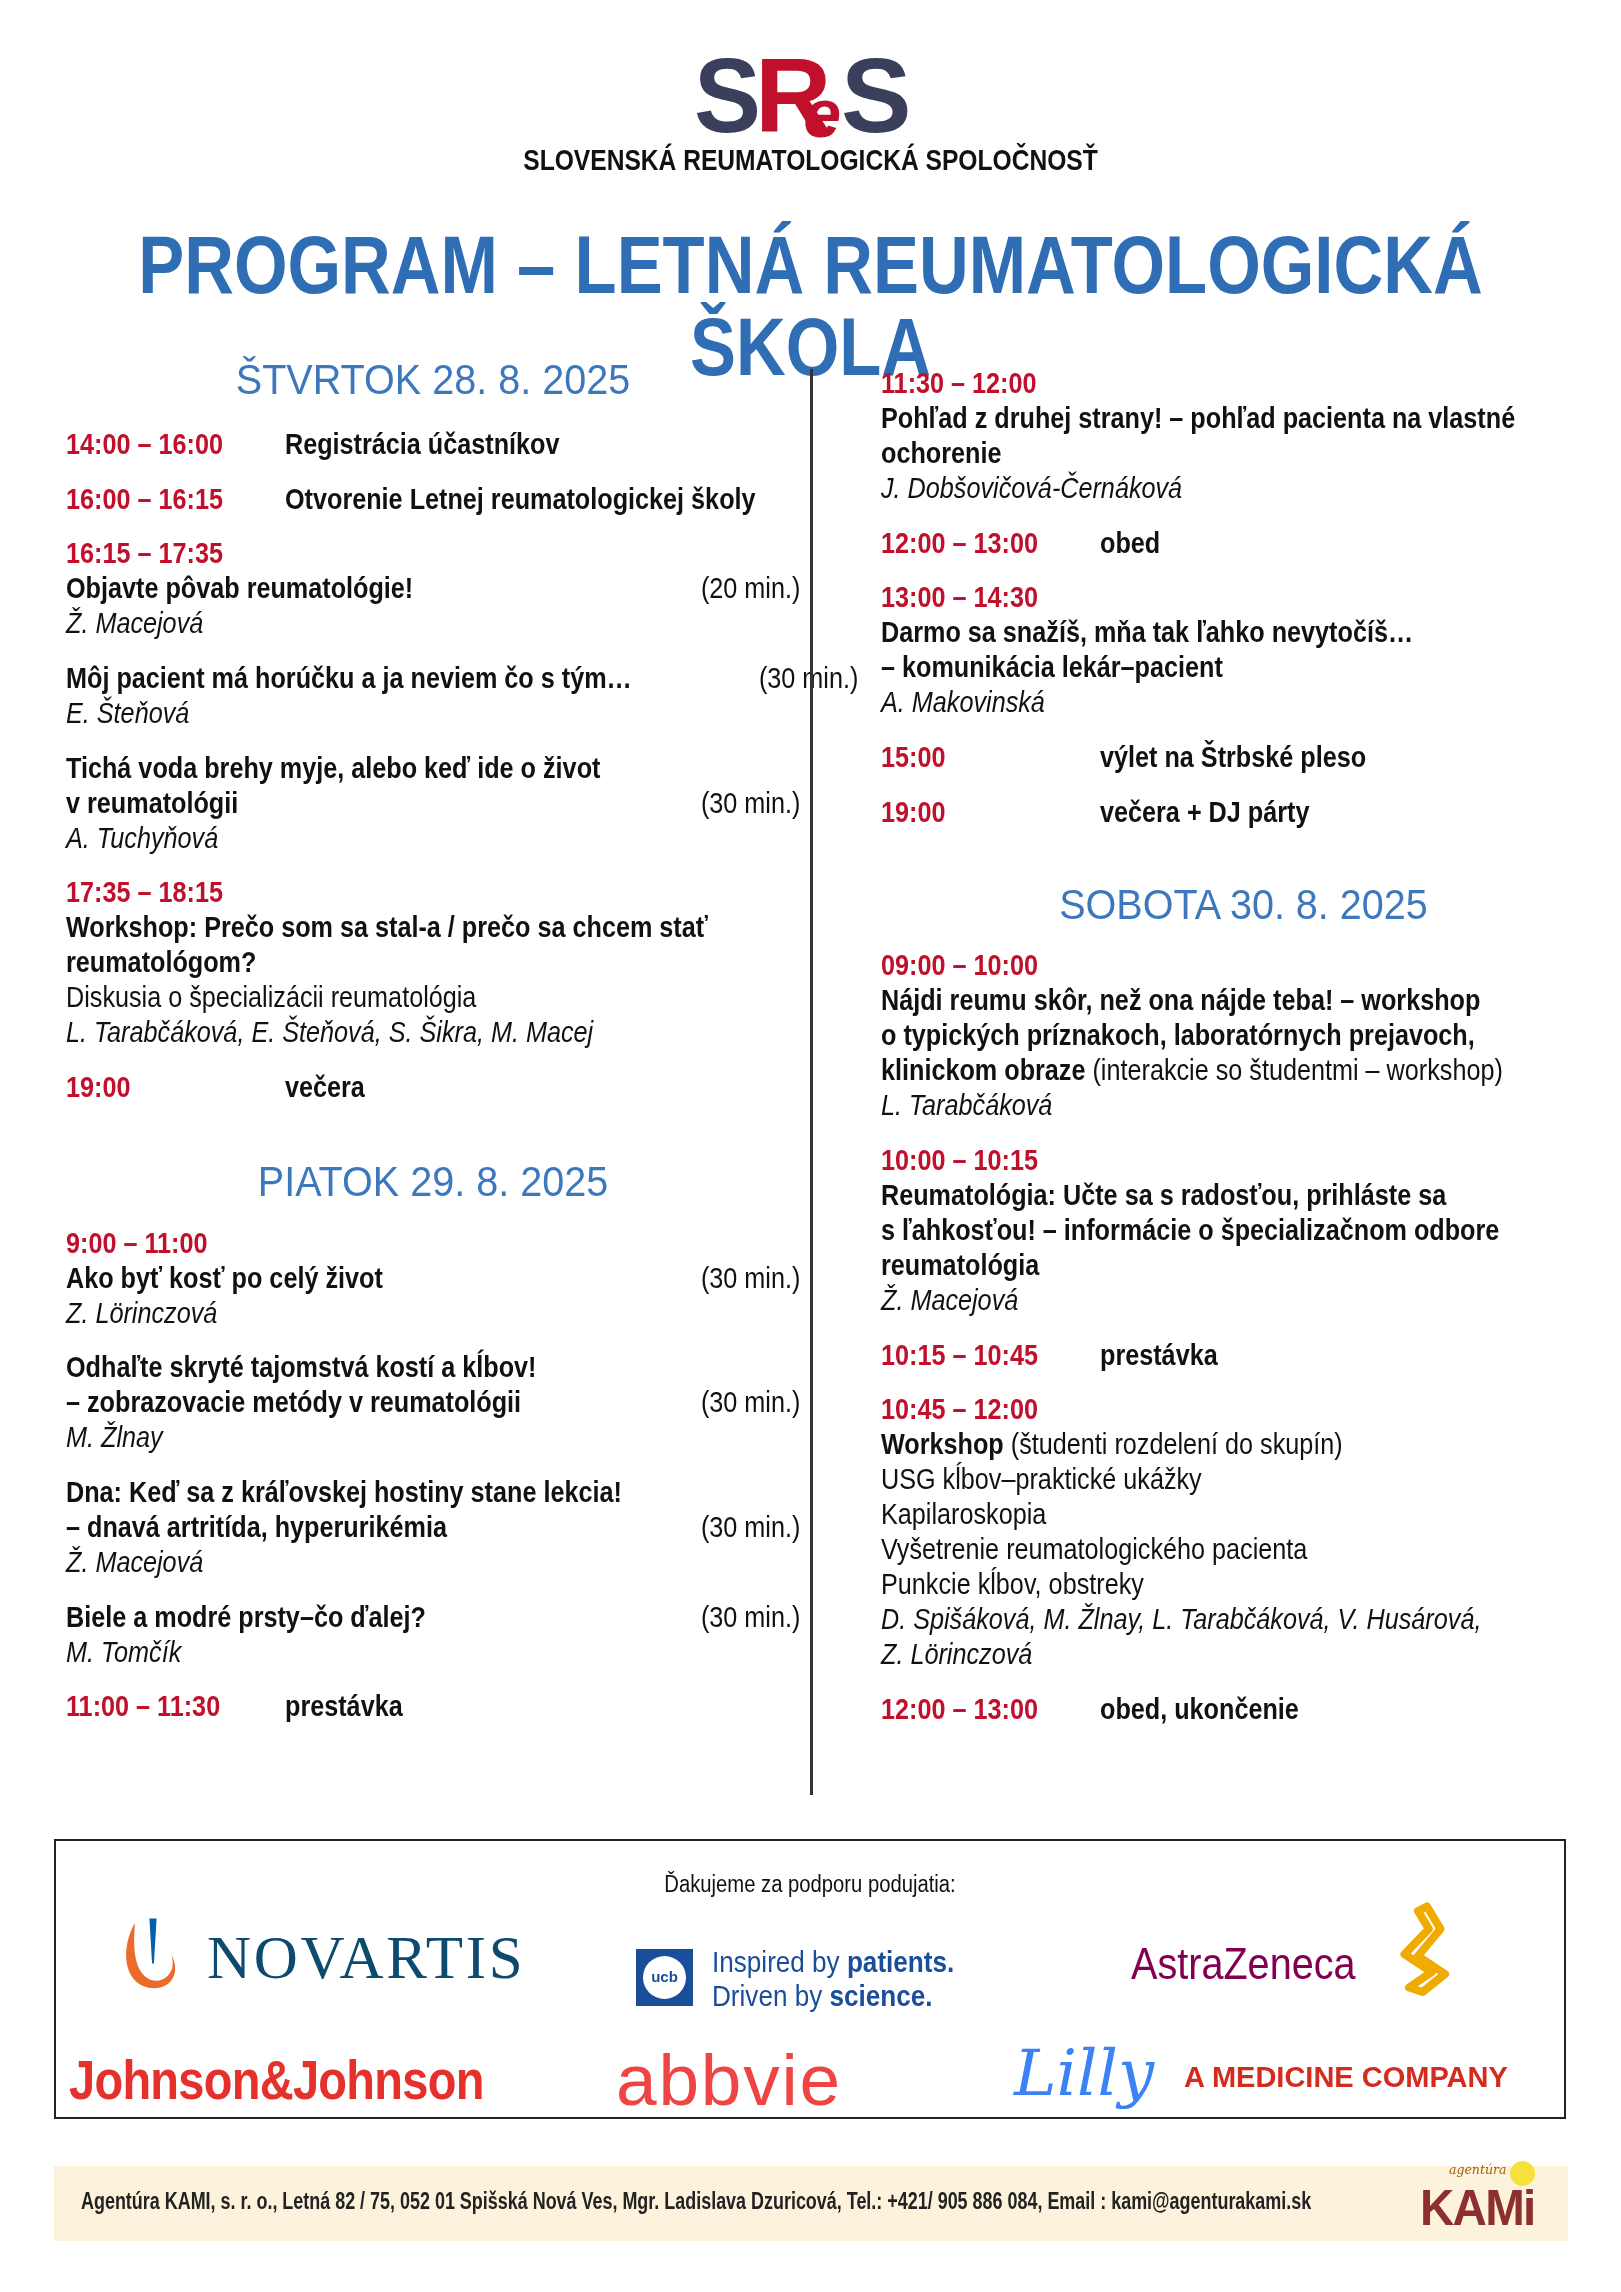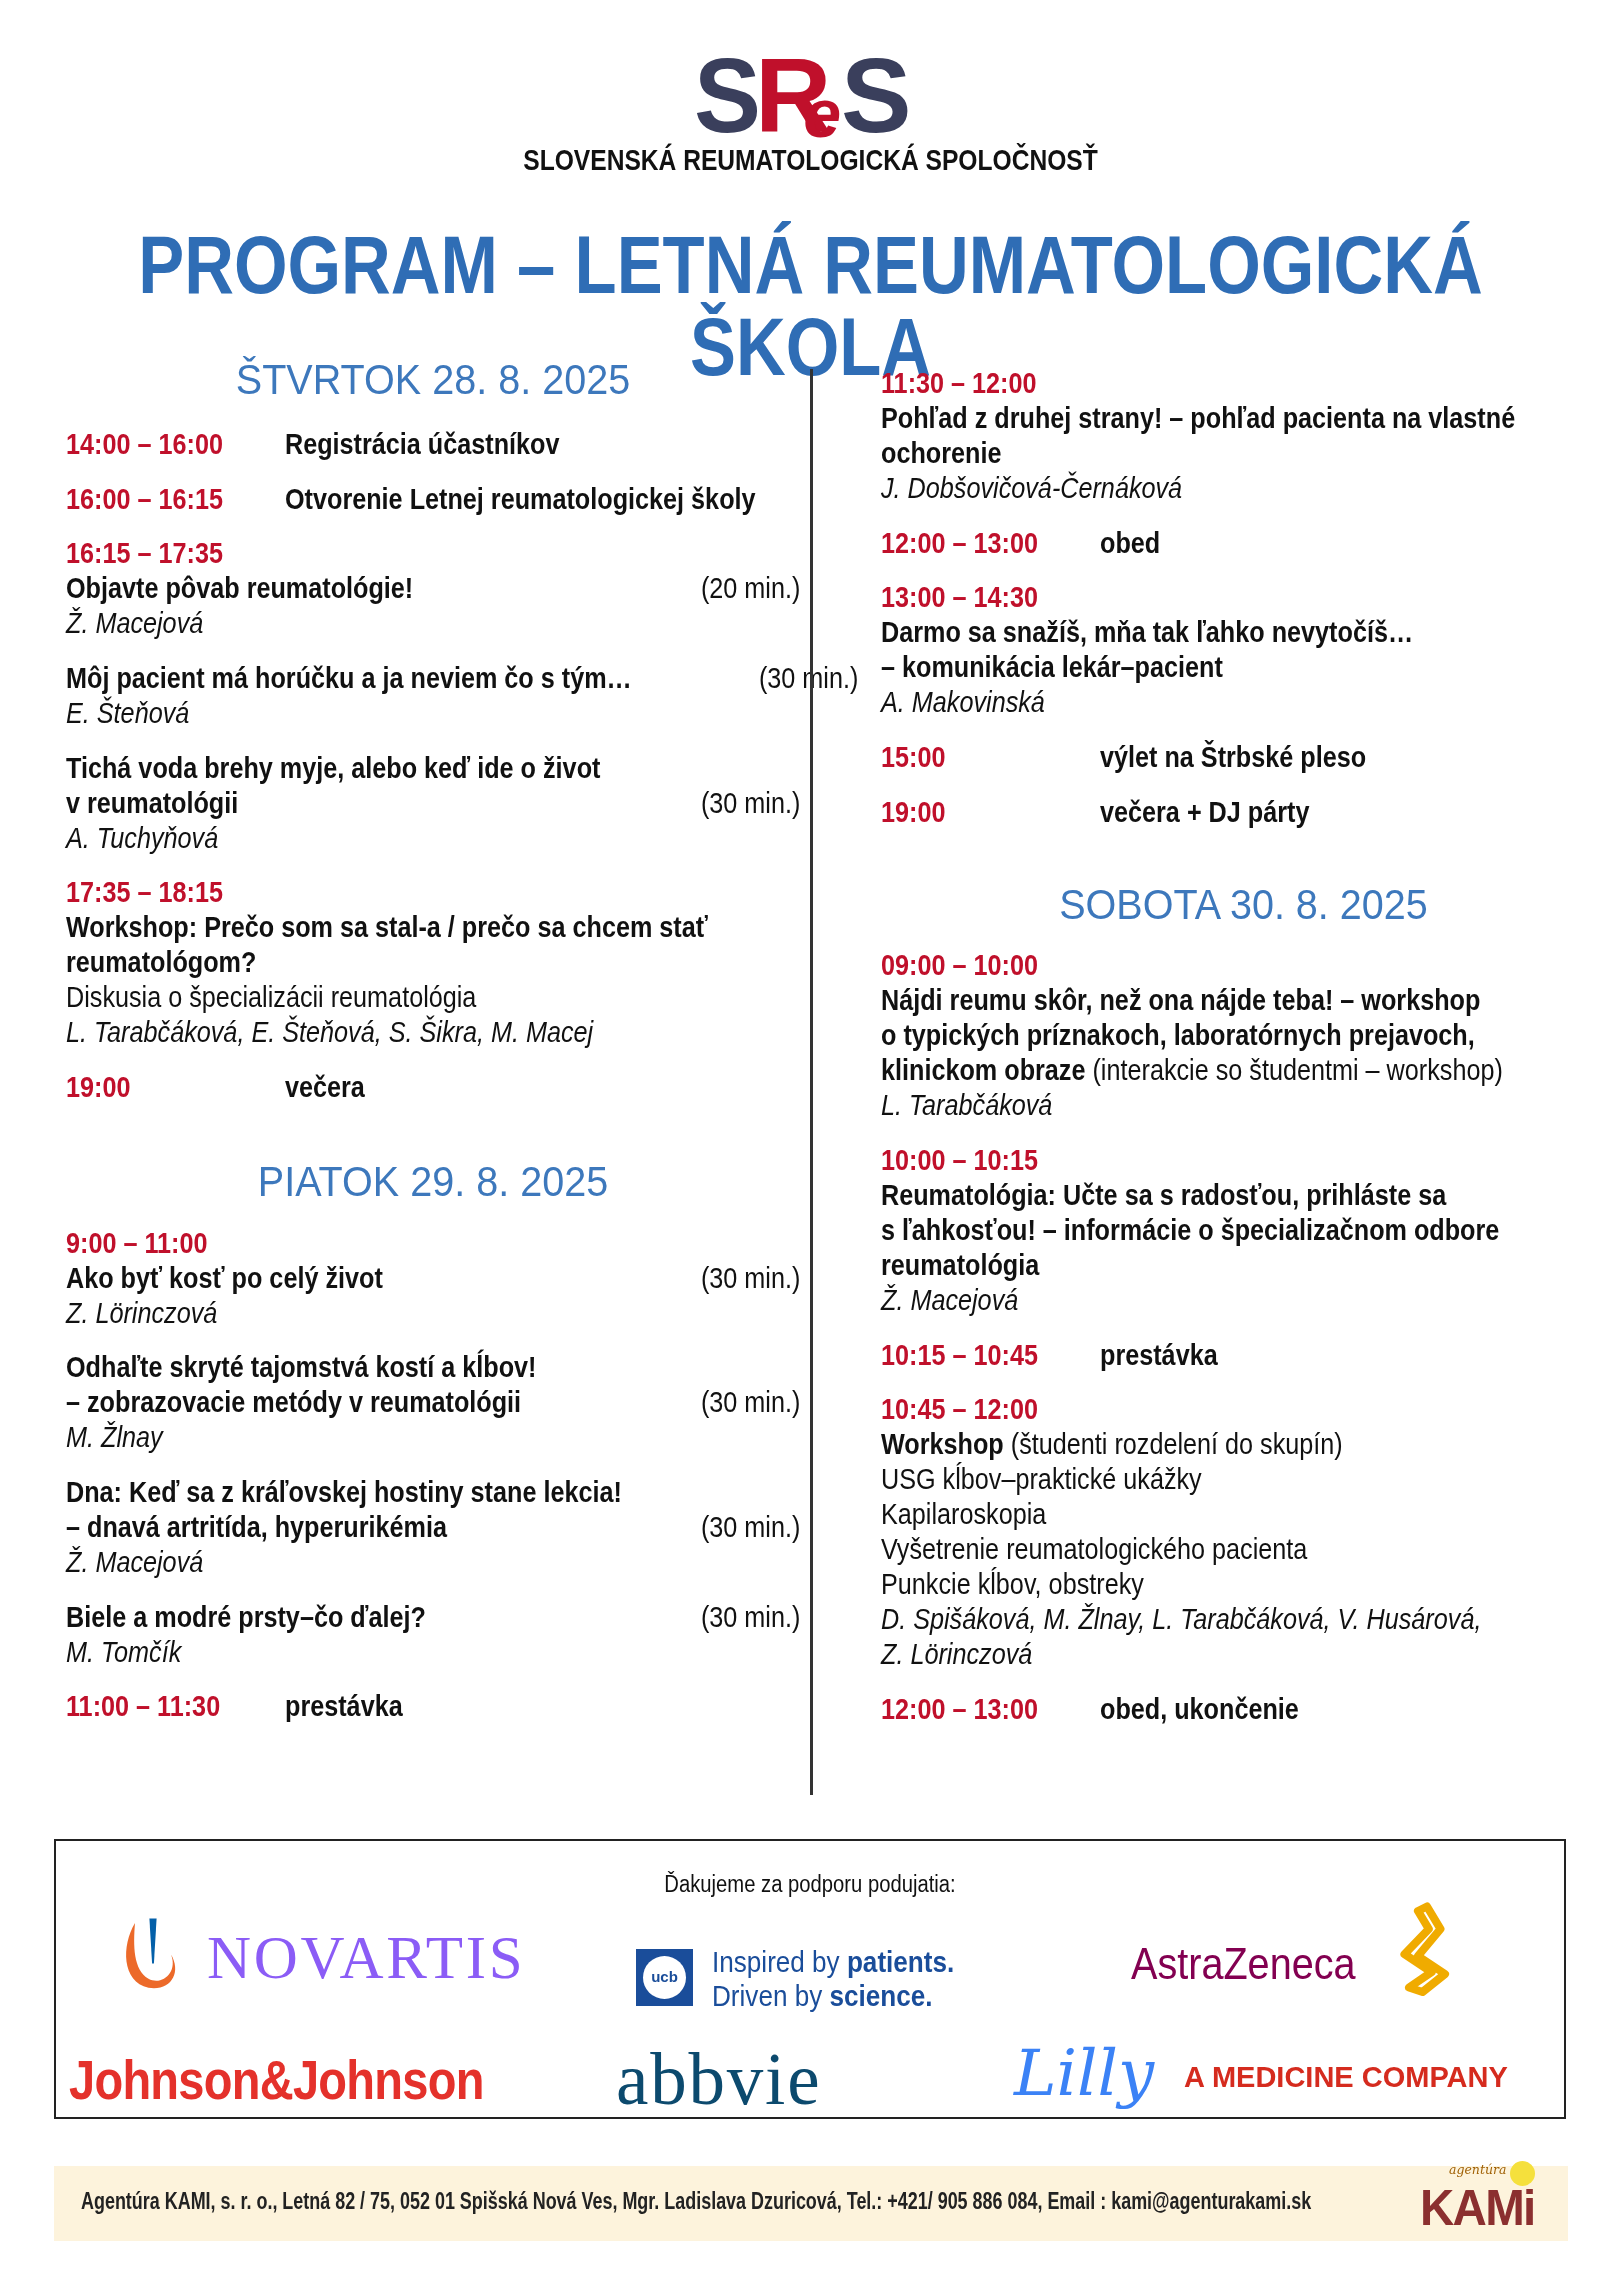--- a/index.html
+++ b/index.html
@@ -214,21 +214,21 @@
 </div>
 
 <div class="abs" id="sponsor-box">
   <div class="abs" id="sponsor-thanks">Ďakujeme za podporu podujatia:</div>
 
   <div class="logo-slot" style="left:61px; top:73px; width:466px; height:81px;">
     <svg width="72" height="81" viewBox="0 0 80 90" style="position:absolute;left:0;top:0">
       <path d="M20 10 C5 35, 5 75, 35 82 C60 86, 72 65, 60 45 C68 65, 50 80, 35 72 C18 62, 18 35, 20 10Z" fill="#ec6a2a"></path>
       <path d="M36 5 L44 5 L41 55 L39 55 Z" fill="#0460a9"></path>
     </svg>
-    <span style="position:absolute;left:90px;top:9px;font-family:'Liberation Serif',serif;font-size:61px;color:#8b5cf6;letter-spacing:2.7px;">NOVARTIS</span>
+    <span style="position:absolute;left:90px;top:9px;font-family:'Liberation Serif',serif;font-size:61px;color:#0c4a6e;letter-spacing:2.7px;">NOVARTIS</span>
   </div>
 
   <div class="logo-slot" style="left:580px; top:104px; width:376px; height:72px;">
     <div style="position:absolute;left:0;top:3.6px;width:57px;height:57px;background:#1a4d9a;">
       <div style="position:absolute;left:7.2px;top:7.2px;width:43px;height:43px;background:#fff;border-radius:50%;"></div>
       <span style="position:absolute;left:0;width:57px;top:19.7px;text-align:center;font-weight:bold;font-size:15px;color:#1a4d9a;">ucb</span>
     </div>
     <div style="position:absolute;left:76px;top:0;font-size:29px;line-height:34px;color:#1a4d9a;white-space:nowrap;transform:scaleX(0.9);transform-origin:left;">
       <div><span style="font-weight:300;">Inspired by </span><span style="font-weight:bold;">patients.</span></div>
       <div><span>Driven by </span><span style="font-weight:bold;">science.</span></div>
@@ -240,21 +240,21 @@
     <svg width="81" height="99" viewBox="0 0 90 110" style="position:absolute;left:260px;top:0">
       <path d="M40 5 L55 30 L30 60 L60 80 L35 100 L20 95 L45 78 L15 58 L42 30 L30 10Z" fill="none" stroke="#f0ab00" stroke-width="9" stroke-linejoin="round"></path>
     </svg>
   </div>
 
   <div class="logo-slot" style="left:12.5px; top:206px; width:502px; height:72px;">
     <span style="position:absolute;left:0;top:0;font-size:56px;font-weight:bold;color:#e4312b;transform:scaleX(0.84);transform-origin:left;white-space:nowrap;letter-spacing:-0.9px;">Johnson&amp;Johnson</span>
   </div>
 
   <div class="logo-slot" style="left:560px; top:202px; width:340px; height:81px;">
-    <span style="position:absolute;left:0;top:-5.4px;font-size:73px;color:#0c4a6e;letter-spacing:1.8px;font-family:Liberation Serif, serif;">abbvie</span>
+    <span style="position:absolute;left:0;top:-5.4px;font-size:73px;color:#ef4444;letter-spacing:1.8px;font-family:Liberation Sans, sans-serif;">abbvie</span>
   </div>
 
   <div class="logo-slot" style="left:958px; top:195px; width:537px; height:90px;">
     <span style="position:absolute;left:0;top:0;font-family:'DejaVu Serif',serif;font-style:italic;font-size:64px;color:#3b82f6;">Lilly</span>
     <span style="position:absolute;left:170px;top:25px;font-size:29px;font-weight:bold;color:#d52b1e;white-space:nowrap;">A MEDICINE COMPANY</span>
   </div>
 </div>
 
 <div class="abs" id="footer">
   <div class="abs" id="footer-text">Agentúra KAMI, s. r. o., Letná 82 / 75, 052 01 Spišská Nová Ves, Mgr. Ladislava Dzuricová, Tel.: +421/ 905 886 084, Email : kami@agenturakami.sk</div>

